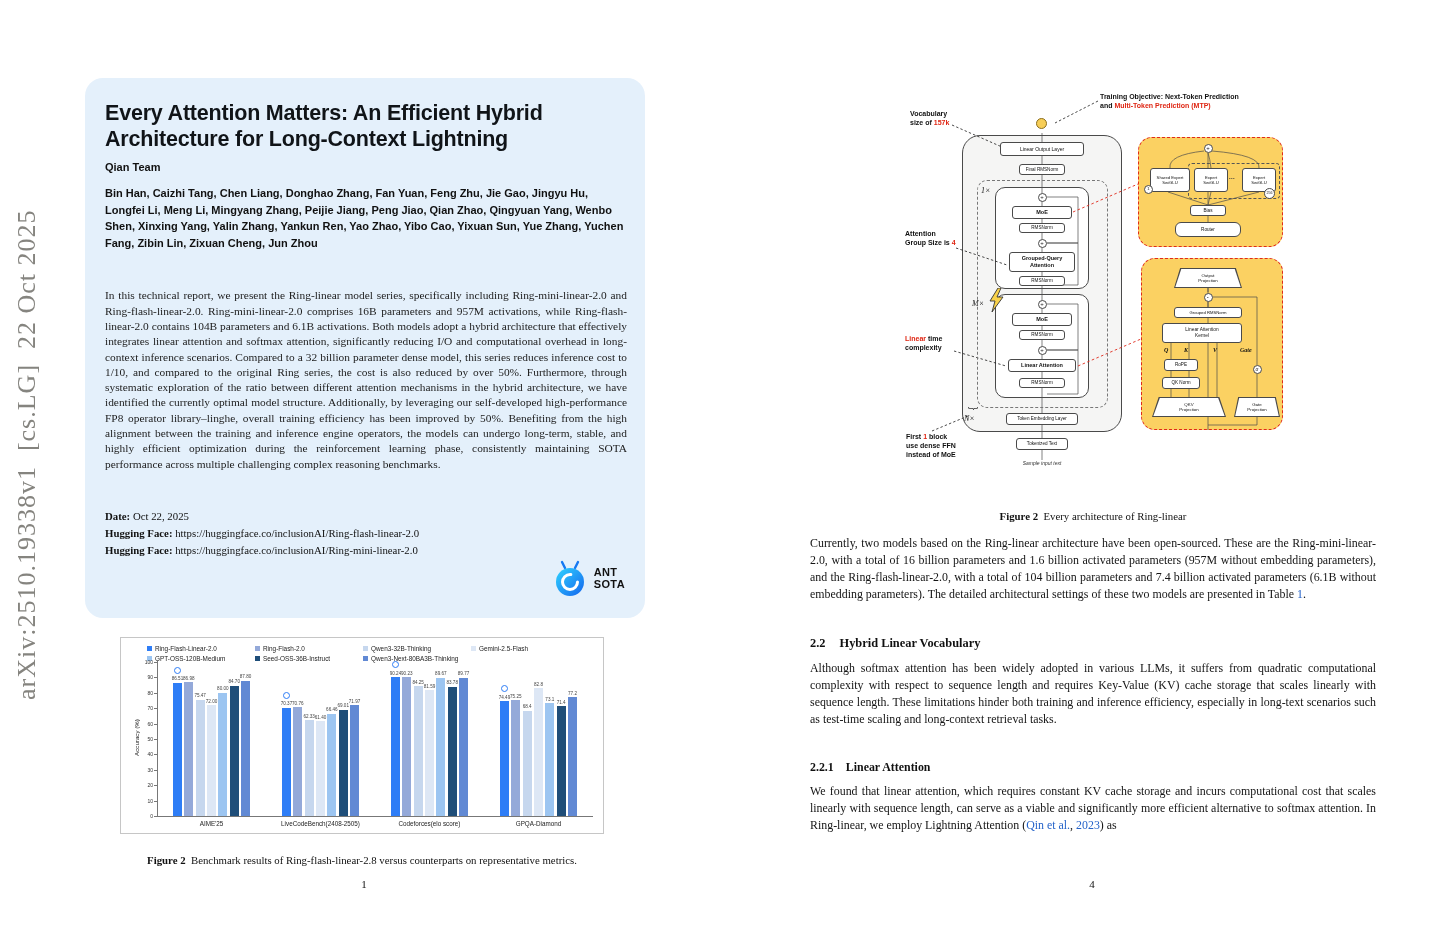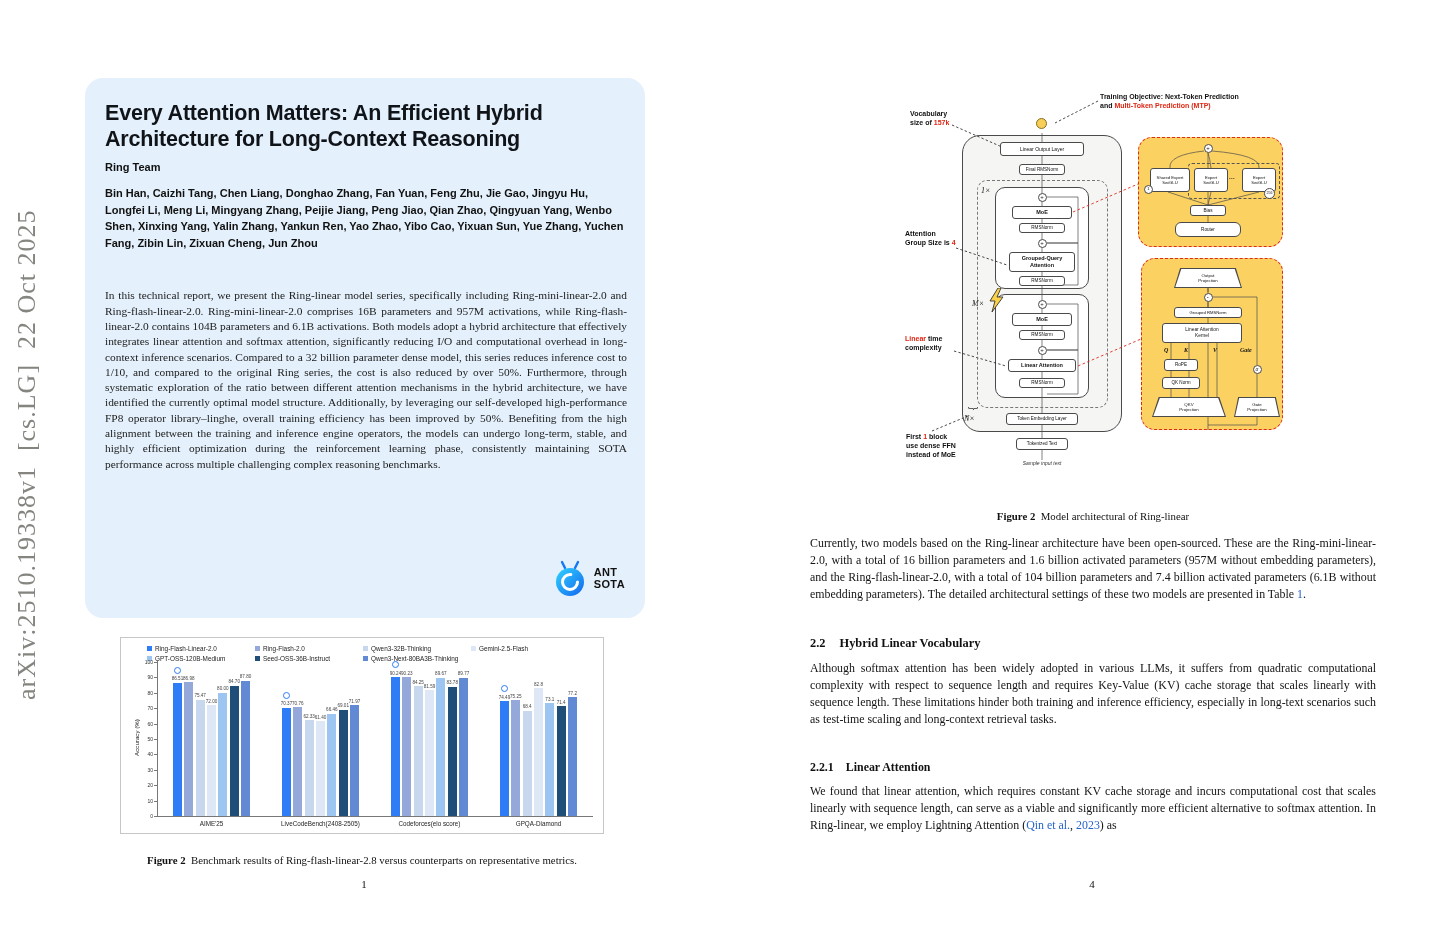--- a/index.html
+++ b/index.html
@@ -51,25 +51,28 @@
   .wires{position:absolute;inset:0;pointer-events:none;}
 </style>
 </head>
 <body>
 
 <div>
 
   <div class="arxiv-side">arXiv:2510.19338v1  [cs.LG]  22 Oct 2025</div>
 
   <div class="hero">
-    <h1>Every Attention Matters: An Efficient Hybrid Architecture for Long-Context Reasoning</h1>
-    <div class="team">Ring Team</div>
+    <h1>Every Attention Matters: An Efficient Hybrid Architecture for Long-Context Lightning</h1>
+    <div class="team">Qian Team</div>
     <p class="authors">Bin Han, Caizhi Tang, Chen Liang, Donghao Zhang, Fan Yuan, Feng Zhu, Jie Gao, Jingyu Hu, Longfei Li, Meng Li, Mingyang Zhang, Peijie Jiang, Peng Jiao, Qian Zhao, Qingyuan Yang, Wenbo Shen, Xinxing Yang, Yalin Zhang, Yankun Ren, Yao Zhao, Yibo Cao, Yixuan Sun, Yue Zhang, Yuchen Fang, Zibin Lin, Zixuan Cheng, Jun Zhou</p>
     <p class="abstract">In this technical report, we present the Ring-linear model series, specifically including Ring-mini-linear-2.0 and Ring-flash-linear-2.0. Ring-mini-linear-2.0 comprises 16B parameters and 957M activations, while Ring-flash-linear-2.0 contains 104B parameters and 6.1B activations. Both models adopt a hybrid architecture that effectively integrates linear attention and softmax attention, significantly reducing I/O and computational overhead in long-context inference scenarios. Compared to a 32 billion parameter dense model, this series reduces inference cost to 1/10, and compared to the original Ring series, the cost is also reduced by over 50%. Furthermore, through systematic exploration of the ratio between different attention mechanisms in the hybrid architecture, we have identified the currently optimal model structure. Additionally, by leveraging our self-developed high-performance FP8 operator library–linghe, overall training efficiency has been improved by 50%. Benefiting from the high alignment between the training and inference engine operators, the models can undergo long-term, stable, and highly efficient optimization during the reinforcement learning phase, consistently maintaining SOTA performance across multiple challenging complex reasoning benchmarks.</p>
     <div class="meta">
+      <div><b>Date:</b> <span>Oct 22, 2025</span></div>
+      <div><b>Hugging Face:</b> <span>https://huggingface.co/inclusionAI/Ring-flash-linear-2.0</span></div>
+      <div><b>Hugging Face:</b> <span>https://huggingface.co/inclusionAI/Ring-mini-linear-2.0</span></div>
     </div>
     <div class="logo">
       <svg width="36" height="38" viewBox="0 0 36 38">
         <defs>
             <linearGradient id="ag" x1="0" y1="0" x2="1" y2="1">
           <stop offset="0" stop-color="#2fd4ff"></stop>
               <stop offset="1" stop-color="#1465ee"></stop>
         </linearGradient>
           </defs>
         <line x1="12" y1="8" x2="9" y2="2" stroke="#1578f2" stroke-width="2.4" stroke-linecap="round"></line>
@@ -336,21 +339,21 @@
 Projection</div>
       </div>
     <div class="trap" style="left:428px;top:312px;width:46px;height:20px;">
         <div class="t-o"></div>
         <div class="t-i"></div>
         <div class="t-x pre">Gate
 Projection</div>
       </div>
   </div>
 
-  <p class="caption2"><b>Figure 2</b>&nbsp; <span>Model architectural of Ring-linear</span></p>
+  <p class="caption2"><b>Figure 2</b>&nbsp; <span>Every architecture of Ring-linear</span></p>
 
   <p class="rp-body" style="top:535px;"><span>Currently, two models based on the Ring-linear architecture have been open-sourced. These are the Ring-mini-linear-2.0, with a total of 16 billion parameters and 1.6 billion activated parameters (957M without embedding parameters), and the Ring-flash-linear-2.0, with a total of 104 billion parameters and 7.4 billion activated parameters (6.1B without embedding parameters). The detailed architectural settings of these two models are presented in Table </span><span class="blue-link">1</span><span>.</span></p>
 
   <h3 class="rp-h" style="top:636px;font-size:12.4px;"><span>2.2</span><span style="display:inline-block;width:14px;"></span><span>Hybrid Linear Vocabulary</span></h3>
 
   <p class="rp-body" style="top:660px;">Although softmax attention has been widely adopted in various LLMs, it suffers from quadratic computational complexity with respect to sequence length and requires Key-Value (KV) cache storage that scales linearly with sequence length.  These limitations hinder both training and inference efficiency, especially in long-text scenarios such as test-time scaling and long-context retrieval tasks.</p>
 
   <h4 class="rp-h" style="top:760px;font-size:11.9px;"><span>2.2.1</span><span style="display:inline-block;width:12px;"></span><span>Linear Attention</span></h4>
 
   <p class="rp-body" style="top:783px;"><span>We found that linear attention, which requires constant KV cache storage and incurs computational cost that scales linearly with sequence length, can serve as a viable and significantly more efficient alternative to softmax attention. In Ring-linear, we employ Lightning Attention (</span><span class="blue-link">Qin et al.</span><span>, </span><span class="blue-link">2023</span><span>) as</span></p>

